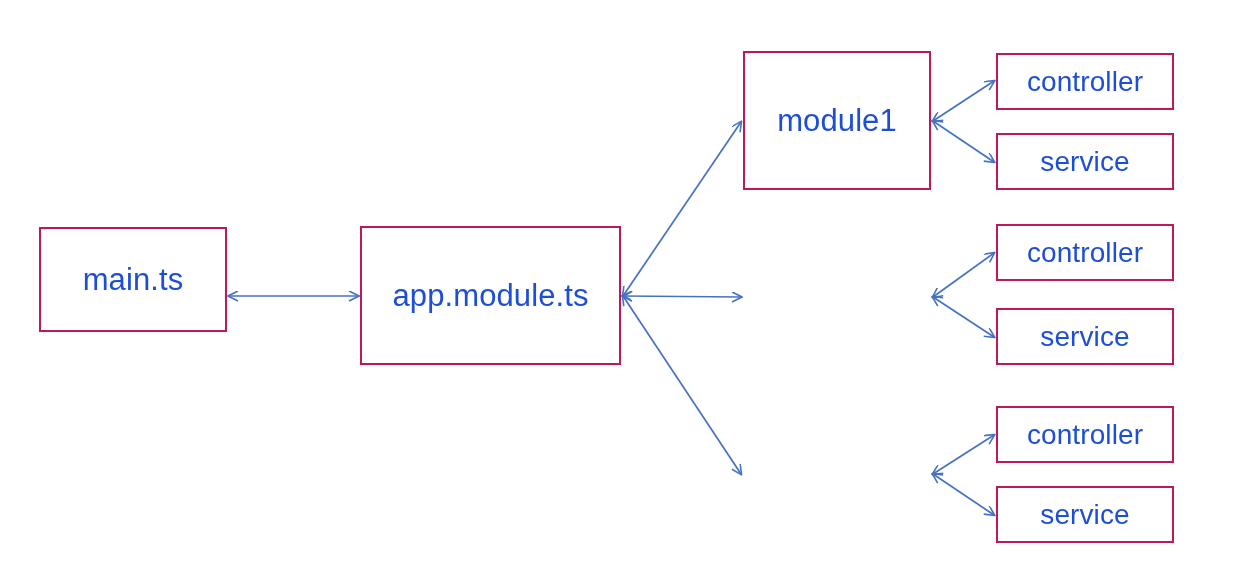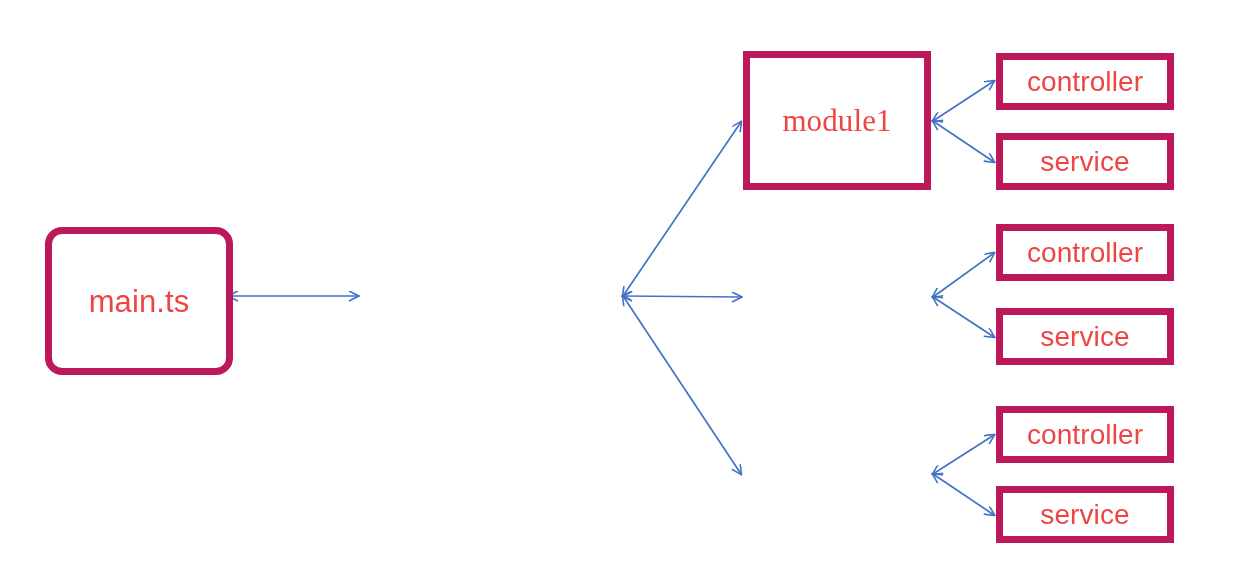--- a/index.html
+++ b/index.html
@@ -22,50 +22,49 @@
     left: 0;
     top: 0;
     width: 1246px;
     height: 582px;
     pointer-events: none;
   }
   .node {
     position: absolute;
     box-sizing: border-box;
     background: #ffffff;
-    border: 7px solid #be185d;
+    border: 2px solid #be185d;
     display: flex;
     align-items: center;
     justify-content: center;
-    color: #ef4444;
+    color: #1d4ed8;
     font-weight: 400;
     letter-spacing: 0.1px;
     white-space: nowrap;
   }
   .node .node-label {
     display: block;
     line-height: 1;
   }
   
   .n-main {
-    left: 45px;  top: 227px;  width: 188px; height: 148px;
+    left: 39px;  top: 227px;  width: 188px; height: 105px;
     font-size: 31px;
-    border-radius: 17px;
   }
   
   .n-appmodule {
     left: 360px; top: 226px; width: 261px; height: 139px;
     font-size: 31px;
   }
   
   .n-module {
     left: 743px; width: 188px; height: 139px;
     font-size: 31px;
   }
-  .n-module-1 { top: 51px; font-family: Liberation Serif, serif; }
+  .n-module-1 { top: 51px; }
   .n-module-2 { top: 228px; }
   .n-module-3 { top: 405px; }
   
   .n-leaf {
     left: 996px; width: 178px; height: 57px;
     font-size: 28px;
   }
   .n-leaf-c1 { top: 53px; }
   .n-leaf-s1 { top: 133px; }
   .n-leaf-c2 { top: 224px; }
@@ -104,20 +103,23 @@
 
       <line x1="933" y1="474" x2="994" y2="435"></line>
       <line x1="933" y1="474" x2="994" y2="515"></line>
     </g>
   </svg>
 
   <div class="node n-main">
     <span class="node-label">main.ts</span>
   </div>
 
+  <div class="node n-appmodule">
+    <span class="node-label">app.module.ts</span>
+  </div>
 
   <div class="node n-module n-module-1">
     <span class="node-label">module1</span>
   </div>
 
   <div class="node n-leaf n-leaf-c1">
     <span class="node-label">controller</span>
   </div>
   <div class="node n-leaf n-leaf-s1">
     <span class="node-label">service</span>

